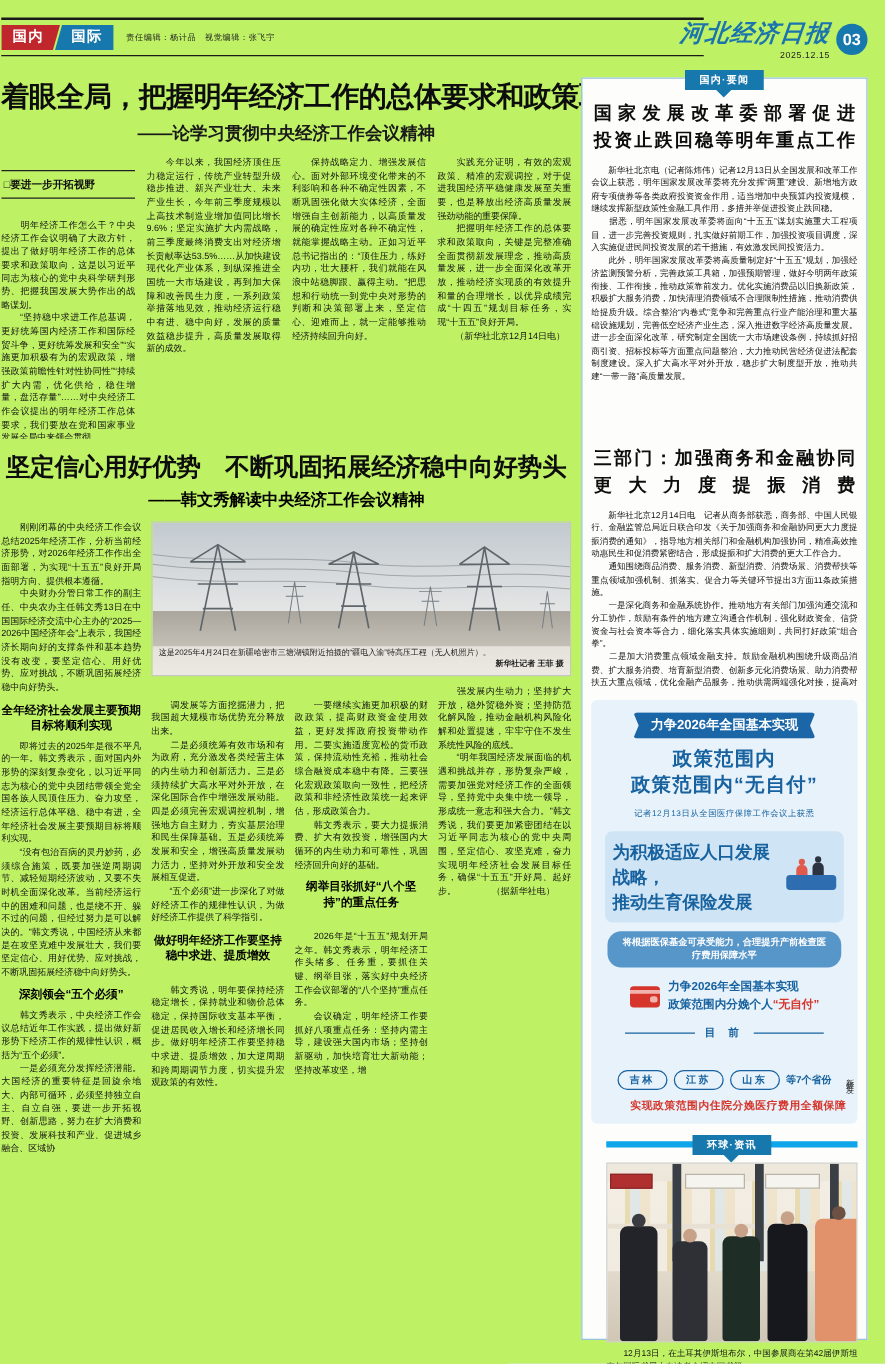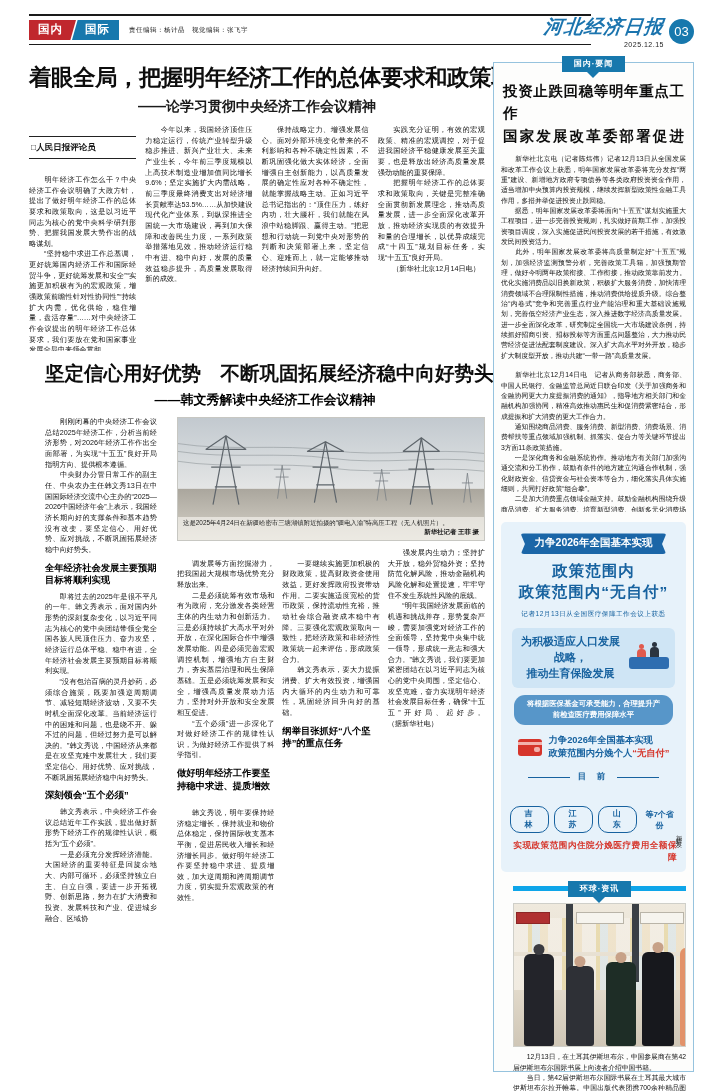--- a/index.html
+++ b/index.html
@@ -1,54 +1,54 @@
 <!DOCTYPE html>
 <html><head>
 <meta charset="utf-8">
 <style>
   * { margin:0; padding:0; box-sizing:border-box; }
   html,body { background:#e9e9e7; }
   body { font-family:"Liberation Sans","DejaVu Sans",sans-serif; }
-  .page { position:relative; width:708px; height:1091px; margin:0 auto; background:#ffffff; overflow:hidden; padding:14px 14px 10px 29px; }
+  .page { position:relative; width:708px; height:1091px; margin:0 auto; background:#bef264; overflow:hidden; padding:14px 14px 10px 1px; }
 
   
   .header { position:relative; height:42px; }
   .rule-top { border-top:2px solid #1a1a1a; width:562px; }
   .tabs-row { display:flex; align-items:center; margin-top:4px; height:20px; }
   .tab { color:#fff; font-weight:bold; font-size:11.5px; padding:2px 9px 3px; letter-spacing:1px; }
   .tab-cn { background:#c0272d; clip-path:polygon(0 0,100% 0,88% 100%,0 100%); padding-right:13px; }
   .tab-intl { background:#1778ad; clip-path:polygon(12% 0,100% 0,100% 100%,0 100%); margin-left:-4px; padding-left:13px; }
   .editors { font-size:6.5px; color:#222; margin-left:10px; letter-spacing:.5px; }
   .rule-bottom { border-top:1px solid #1a1a1a; width:562px; margin-top:4px; }
   .masthead { position:absolute; right:0; top:0; display:flex; align-items:center; gap:5px; }
   .masthead-nameblock { text-align:right; }
   .masthead-name { font-family:"DejaVu Serif",serif; font-style:italic; font-weight:bold; font-size:19px; color:#1b74ae; letter-spacing:1px; transform:skewX(-6deg); display:inline-block; }
   .masthead-date { font-size:7px; color:#222; text-align:right; margin-top:1px; letter-spacing:.5px; }
-  .page-badge { width:25px; height:25px; border-radius:50%; background:#1778ad; color:#fff; font-weight:normal; font-size:13px; display:flex; align-items:center; justify-content:center; }
+  .page-badge { width:25px; height:25px; border-radius:50%; background:#1778ad; color:#fff; font-weight:bold; font-size:13px; display:flex; align-items:center; justify-content:center; }
 
   
   .main { display:flex; gap:8px; margin-top:6px; height:1010px; }
   .left-col { width:456px; flex:none; }
   .right-col { flex:1; border:1px solid #96c3de; background:#fdfdfc; padding:14px 7px 6px; position:relative; }
 
   
   .a1-headline { font-family:"Liberation Serif","DejaVu Serif",serif; font-weight:900; font-size:22.5px; color:#0d0d0d; letter-spacing:-.5px; white-space:nowrap; }
   .a1-subtitle { font-size:14px; font-weight:bold; color:#1a1a1a; text-align:center; margin:5px 0 9px; }
   .a1-cols { display:flex; gap:9px; height:226px; overflow:hidden; }
   .newscol { flex:1; font-size:7.2px; line-height:1.48; color:#111; text-align:justify; white-space:pre-line; overflow:hidden; }
   .byline-box { border-top:1px solid #222; border-bottom:1px solid #222; font-weight:bold; font-size:8.5px; padding:4px 2px 5px; margin-bottom:5px; white-space:normal; }
 
   
-  .article2 { margin-top:9px;margin-left:16px; }
+  .article2 { margin-top:9px; }
   .a2-headline { font-family:"Liberation Serif","DejaVu Serif",serif; font-weight:900; font-size:19.5px; color:#0d0d0d; text-align:center; white-space:nowrap; }
   .a2-subtitle { font-size:13px; font-weight:bold; text-align:center; margin:4px 0 8px; }
-  .a2-body { display:flex; gap:20px; height:648px; overflow:hidden; }
+  .a2-body { display:flex; gap:8px; height:648px; overflow:hidden; }
   .a2-col1 { width:112px; flex:none; overflow:hidden; }
   .a2-right { flex:1; display:flex; flex-direction:column; gap:7px; overflow:hidden; }
-  .subhead { font-weight:bold; font-size:9.3px; text-align:left; line-height:1.35; margin:6px 0 5px; color:#000; }
+  .subhead { font-weight:bold; font-size:9.3px; text-align:center; line-height:1.35; margin:6px 0 5px; color:#000; }
   .photo1 { position:relative; height:124px; overflow:hidden; border:1px solid #c7c7c2; }
   .photo1 svg { display:block; width:100%; height:100%; }
   .photo1-caption { position:absolute; left:0; right:0; bottom:0; background:rgba(248,247,242,.62); font-size:6.4px; line-height:1.4; color:#1a1a1a; padding:2px 5px 3px; }
   .photo1-credit { text-align:right; font-weight:bold; }
   .a2-cols3 { display:flex; gap:8px; flex:1; overflow:hidden; }
 
   
   .tab-pill { position:relative; width:max-content; margin:0 auto; background:#1778ad; color:#fff; font-size:8px; font-weight:bold; letter-spacing:1px; padding:2px 12px 3px; }
   .tab-pill::after { content:""; position:absolute; left:50%; transform:translateX(-50%); top:100%; border:6px solid transparent; border-top-color:#1778ad; border-bottom-width:0; }
   .tab-pill.overlap-top { margin-top:-21px; margin-bottom:8px;text-align:center; }
@@ -57,21 +57,21 @@
   .rbody { font-size:6.8px; line-height:1.52; color:#111; text-align:justify; white-space:pre-line; overflow:hidden; }
   .rbodyA { height:216px; }
   .rbodyB { height:142px; }
 
   
   .info-box { background:#e7f2fa; border-radius:5px; margin-top:10px; padding:10px 9px 8px; text-align:center; position:relative; }
   .info-banner { display:inline-block; background:#1b66a7; color:#fff; font-size:10.5px; font-weight:bold; padding:3px 14px 4px; border-radius:3px; clip-path:polygon(0 0,100% 0,97% 50%,100% 100%,0 100%,3% 50%); }
   .info-title { font-weight:900; font-size:15.5px; color:#17629f; line-height:1.35; margin-top:7px; letter-spacing:1px; }
   .info-source { font-size:6.6px; color:#17629f; margin-top:7px; letter-spacing:.5px; }
   .info-point1 { display:flex; align-items:center; justify-content:center; gap:6px; background:#cfe5f5; border-radius:6px; margin:9px 2px 0; padding:6px 6px; }
-  .info-point1-text { font-weight:bold; font-size:11px; color:#17629f; line-height:1.45; text-align:center; }
+  .info-point1-text { font-weight:bold; font-size:14px; color:#17629f; line-height:1.45; text-align:left; }
   .couch-illustration { position:relative; width:40px; height:22px; flex:none; }
   .couch-illustration .couch { position:absolute; bottom:0; left:0; width:40px; height:12px; background:#2e6db0; border-radius:3px; }
   .couch-illustration .p1 { position:absolute; bottom:8px; left:8px; width:9px; height:12px; background:#e05a4e; border-radius:4px 4px 0 0; }
   .couch-illustration .p1::before { content:""; position:absolute; top:-5px; left:2px; width:5px; height:5px; border-radius:50%; background:#e05a4e; }
   .couch-illustration .p2 { position:absolute; bottom:8px; left:21px; width:9px; height:14px; background:#2b3440; border-radius:4px 4px 0 0; }
   .couch-illustration .p2::before { content:""; position:absolute; top:-5px; left:2px; width:5px; height:5px; border-radius:50%; background:#2b3440; }
   .info-point2 { background:#5796c9; color:#fff; font-size:7.4px; font-weight:bold; line-height:1.45; border-radius:11px; padding:4px 10px; margin:7px 4px 0; }
   .info-point3 { display:flex; align-items:center; justify-content:center; gap:7px; margin-top:9px; }
   .wallet-icon { position:relative; width:24px; height:17px; background:#d6352b; border-radius:3px; flex:none; }
   .wallet-icon::before { content:""; position:absolute; top:3px; left:0; right:0; height:3px; background:#f2b2ad; }
@@ -123,21 +123,21 @@
 
   <div class="main">
 
     <div class="left-col">
 
       <div class="article1">
         <div class="a1-headline">着眼全局，把握明年经济工作的总体要求和政策取向</div>
         <div class="a1-subtitle">——论学习贯彻中央经济工作会议精神</div>
         <div class="a1-cols">
           <div class="newscol">
-            <div class="byline-box">□人民日报评论员</div>
+            <div class="byline-box">□要进一步开拓视野</div>
             <span>　　明年经济工作怎么干？中央经济工作会议明确了大政方针，提出了做好明年经济工作的总体要求和政策取向，这是以习近平同志为核心的党中央科学研判形势、把握我国发展大势作出的战略谋划。
 　　“坚持稳中求进工作总基调，更好统筹国内经济工作和国际经贸斗争，更好统筹发展和安全”“实施更加积极有为的宏观政策，增强政策前瞻性针对性协同性”“持续扩大内需，优化供给，稳住增量，盘活存量”……对中央经济工作会议提出的明年经济工作总体要求，我们要放在党和国家事业发展全局中来领会贯彻。</span>
           </div>
           <div class="newscol">　　今年以来，我国经济顶住压力稳定运行，传统产业转型升级稳步推进、新兴产业壮大、未来产业生长，今年前三季度规模以上高技术制造业增加值同比增长9.6%；坚定实施扩大内需战略，前三季度最终消费支出对经济增长贡献率达53.5%……从加快建设现代化产业体系，到纵深推进全国统一大市场建设，再到加大保障和改善民生力度，一系列政策举措落地见效，推动经济运行稳中有进、稳中向好，发展的质量效益稳步提升，高质量发展取得新的成效。</div>
           <div class="newscol">　　保持战略定力、增强发展信心。面对外部环境变化带来的不利影响和各种不确定性因素，不断巩固强化做大实体经济，全面增强自主创新能力，以高质量发展的确定性应对各种不确定性，就能掌握战略主动。正如习近平总书记指出的：“顶住压力，练好内功，壮大腰杆，我们就能在风浪中站稳脚跟、赢得主动。”把思想和行动统一到党中央对形势的判断和决策部署上来，坚定信心、迎难而上，就一定能够推动经济持续回升向好。</div>
           <div class="newscol">　　实践充分证明，有效的宏观政策、精准的宏观调控，对于促进我国经济平稳健康发展至关重要，也是释放出经济高质量发展强劲动能的重要保障。
 　　把握明年经济工作的总体要求和政策取向，关键是完整准确全面贯彻新发展理念，推动高质量发展，进一步全面深化改革开放，推动经济实现质的有效提升和量的合理增长，以优异成绩完成“十四五”规划目标任务，实现“十五五”良好开局。
 　　（新华社北京12月14日电）</div>
         </div>
       </div>
@@ -197,44 +197,50 @@
                 <span>　　调发展等方面挖掘潜力，把我国超大规模市场优势充分释放出来。
 　　二是必须统筹有效市场和有为政府，充分激发各类经营主体的内生动力和创新活力。三是必须持续扩大高水平对外开放，在深化国际合作中增强发展动能。四是必须完善宏观调控机制，增强地方自主财力，夯实基层治理和民生保障基础。五是必须统筹发展和安全，增强高质量发展动力活力，坚持对外开放和安全发展相互促进。
 　　“五个必须”进一步深化了对做好经济工作的规律性认识，为做好经济工作提供了科学指引。</span>
                 <div class="subhead">做好明年经济工作要坚持稳中求进、提质增效</div>
                 <span>　　韩文秀说，明年要保持经济稳定增长，保持就业和物价总体稳定，保持国际收支基本平衡，促进居民收入增长和经济增长同步。做好明年经济工作要坚持稳中求进、提质增效，加大逆周期和跨周期调节力度，切实提升宏观政策的有效性。</span>
               </div>
               <div class="newscol">
                 <span>　　一要继续实施更加积极的财政政策，提高财政资金使用效益，更好发挥政府投资带动作用。二要实施适度宽松的货币政策，保持流动性充裕，推动社会综合融资成本稳中有降。三要强化宏观政策取向一致性，把经济政策和非经济性政策统一起来评估，形成政策合力。
 　　韩文秀表示，要大力提振消费、扩大有效投资，增强国内大循环的内生动力和可靠性，巩固经济回升向好的基础。</span>
                 <div class="subhead">纲举目张抓好“八个坚持”的重点任务</div>
+                <span>　　2026年是“十五五”规划开局之年。韩文秀表示，明年经济工作头绪多、任务重，要抓住关键、纲举目张，落实好中央经济工作会议部署的“八个坚持”重点任务。
+　　会议确定，明年经济工作要抓好八项重点任务：坚持内需主导，建设强大国内市场；坚持创新驱动，加快培育壮大新动能；坚持改革攻坚，增</span>
               </div>
               <div class="newscol">　　强发展内生动力；坚持扩大开放，稳外贸稳外资；坚持防范化解风险，推动金融机构风险化解和处置提速，牢牢守住不发生系统性风险的底线。
 　　“明年我国经济发展面临的机遇和挑战并存，形势复杂严峻，需要加强党对经济工作的全面领导，坚持党中央集中统一领导，形成统一意志和强大合力。”韩文秀说，我们要更加紧密团结在以习近平同志为核心的党中央周围，坚定信心、攻坚克难，奋力实现明年经济社会发展目标任务，确保“十五五”开好局、起好步。　　　　（据新华社电）</div>
             </div>
           </div>
         </div>
       </div>
     </div>
 
     <div class="right-col">
 
       <div class="tab-pill overlap-top">国内·要闻</div>
 
       <div>
         <div class="rtitle">
+          <div>国家发展改革委部署促进</div>
           <div>投资止跌回稳等明年重点工作</div>
-          <div>国家发展改革委部署促进</div>
         </div>
         <div class="rbody rbodyA">　　新华社北京电（记者陈炜伟）记者12月13日从全国发展和改革工作会议上获悉，明年国家发展改革委将充分发挥“两重”建设、新增地方政府专项债券等各类政府投资资金作用，适当增加中央预算内投资规模，继续发挥新型政策性金融工具作用，多措并举促进投资止跌回稳。
 　　据悉，明年国家发展改革委将面向“十五五”谋划实施重大工程项目，进一步完善投资规则，扎实做好前期工作，加强投资项目调度，深入实施促进民间投资发展的若干措施，有效激发民间投资活力。
 　　此外，明年国家发展改革委将高质量制定好“十五五”规划，加强经济监测预警分析，完善政策工具箱，加强预期管理，做好今明两年政策衔接、工作衔接，推动政策靠前发力。优化实施消费品以旧换新政策，积极扩大服务消费，加快清理消费领域不合理限制性措施，推动消费供给提质升级。综合整治“内卷式”竞争和完善重点行业产能治理和重大基础设施规划，完善低空经济产业生态，深入推进数字经济高质量发展。进一步全面深化改革，研究制定全国统一大市场建设条例，持续抓好招商引资、招标投标等方面重点问题整治，大力推动民营经济促进法配套制度建设。深入扩大高水平对外开放，稳步扩大制度型开放，推动共建“一带一路”高质量发展。</div>
       </div>
 
       <div>
+        <div class="rtitle">
+          <div>三部门：加强商务和金融协同</div>
+          <div>更大力度提振消费</div>
+        </div>
         <div class="rbody rbodyB">　　新华社北京12月14日电　记者从商务部获悉，商务部、中国人民银行、金融监管总局近日联合印发《关于加强商务和金融协同更大力度提振消费的通知》，指导地方相关部门和金融机构加强协同，精准高效推动惠民生和促消费紧密结合，形成提振和扩大消费的更大工作合力。
 　　通知围绕商品消费、服务消费、新型消费、消费场景、消费帮扶等重点领域加强机制、抓落实、促合力等关键环节提出3方面11条政策措施。
 　　一是深化商务和金融系统协作。推动地方有关部门加强沟通交流和分工协作，鼓励有条件的地方建立沟通合作机制，强化财政资金、信贷资金与社会资本等合力，细化落实具体实施细则，共同打好政策“组合拳”。
 　　二是加大消费重点领域金融支持。鼓励金融机构围绕升级商品消费、扩大服务消费、培育新型消费、创新多元化消费场景、助力消费帮扶五大重点领域，优化金融产品服务，推动供需两端强化对接，提高对商品和服务消费的适配性，因地制宜推动新型消费发展，支持消费新业态新模式新场景建设，落实落细各项金融支持举措。
 　　三是扩大政金企对接合作。鼓励发挥“政金企”扩消费合力，开展多层次、多渠道、多样化的经常性信息和资源共享，做好精准对接服务，用足用好相关政策红利，更好惠及相关经营主体和消费者。
 　　通知强调，要强化协同配合，做好部门间政策衔接、工作对接和信息互通，结合实际细化完善金融支持举措，激发消费潜力；要加强宣传引导，及时共享经验做法，适时推广具有实效的做法。</div>
       </div>
 
       <div class="info-box">
         <div class="info-banner">力争2026年全国基本实现</div>

